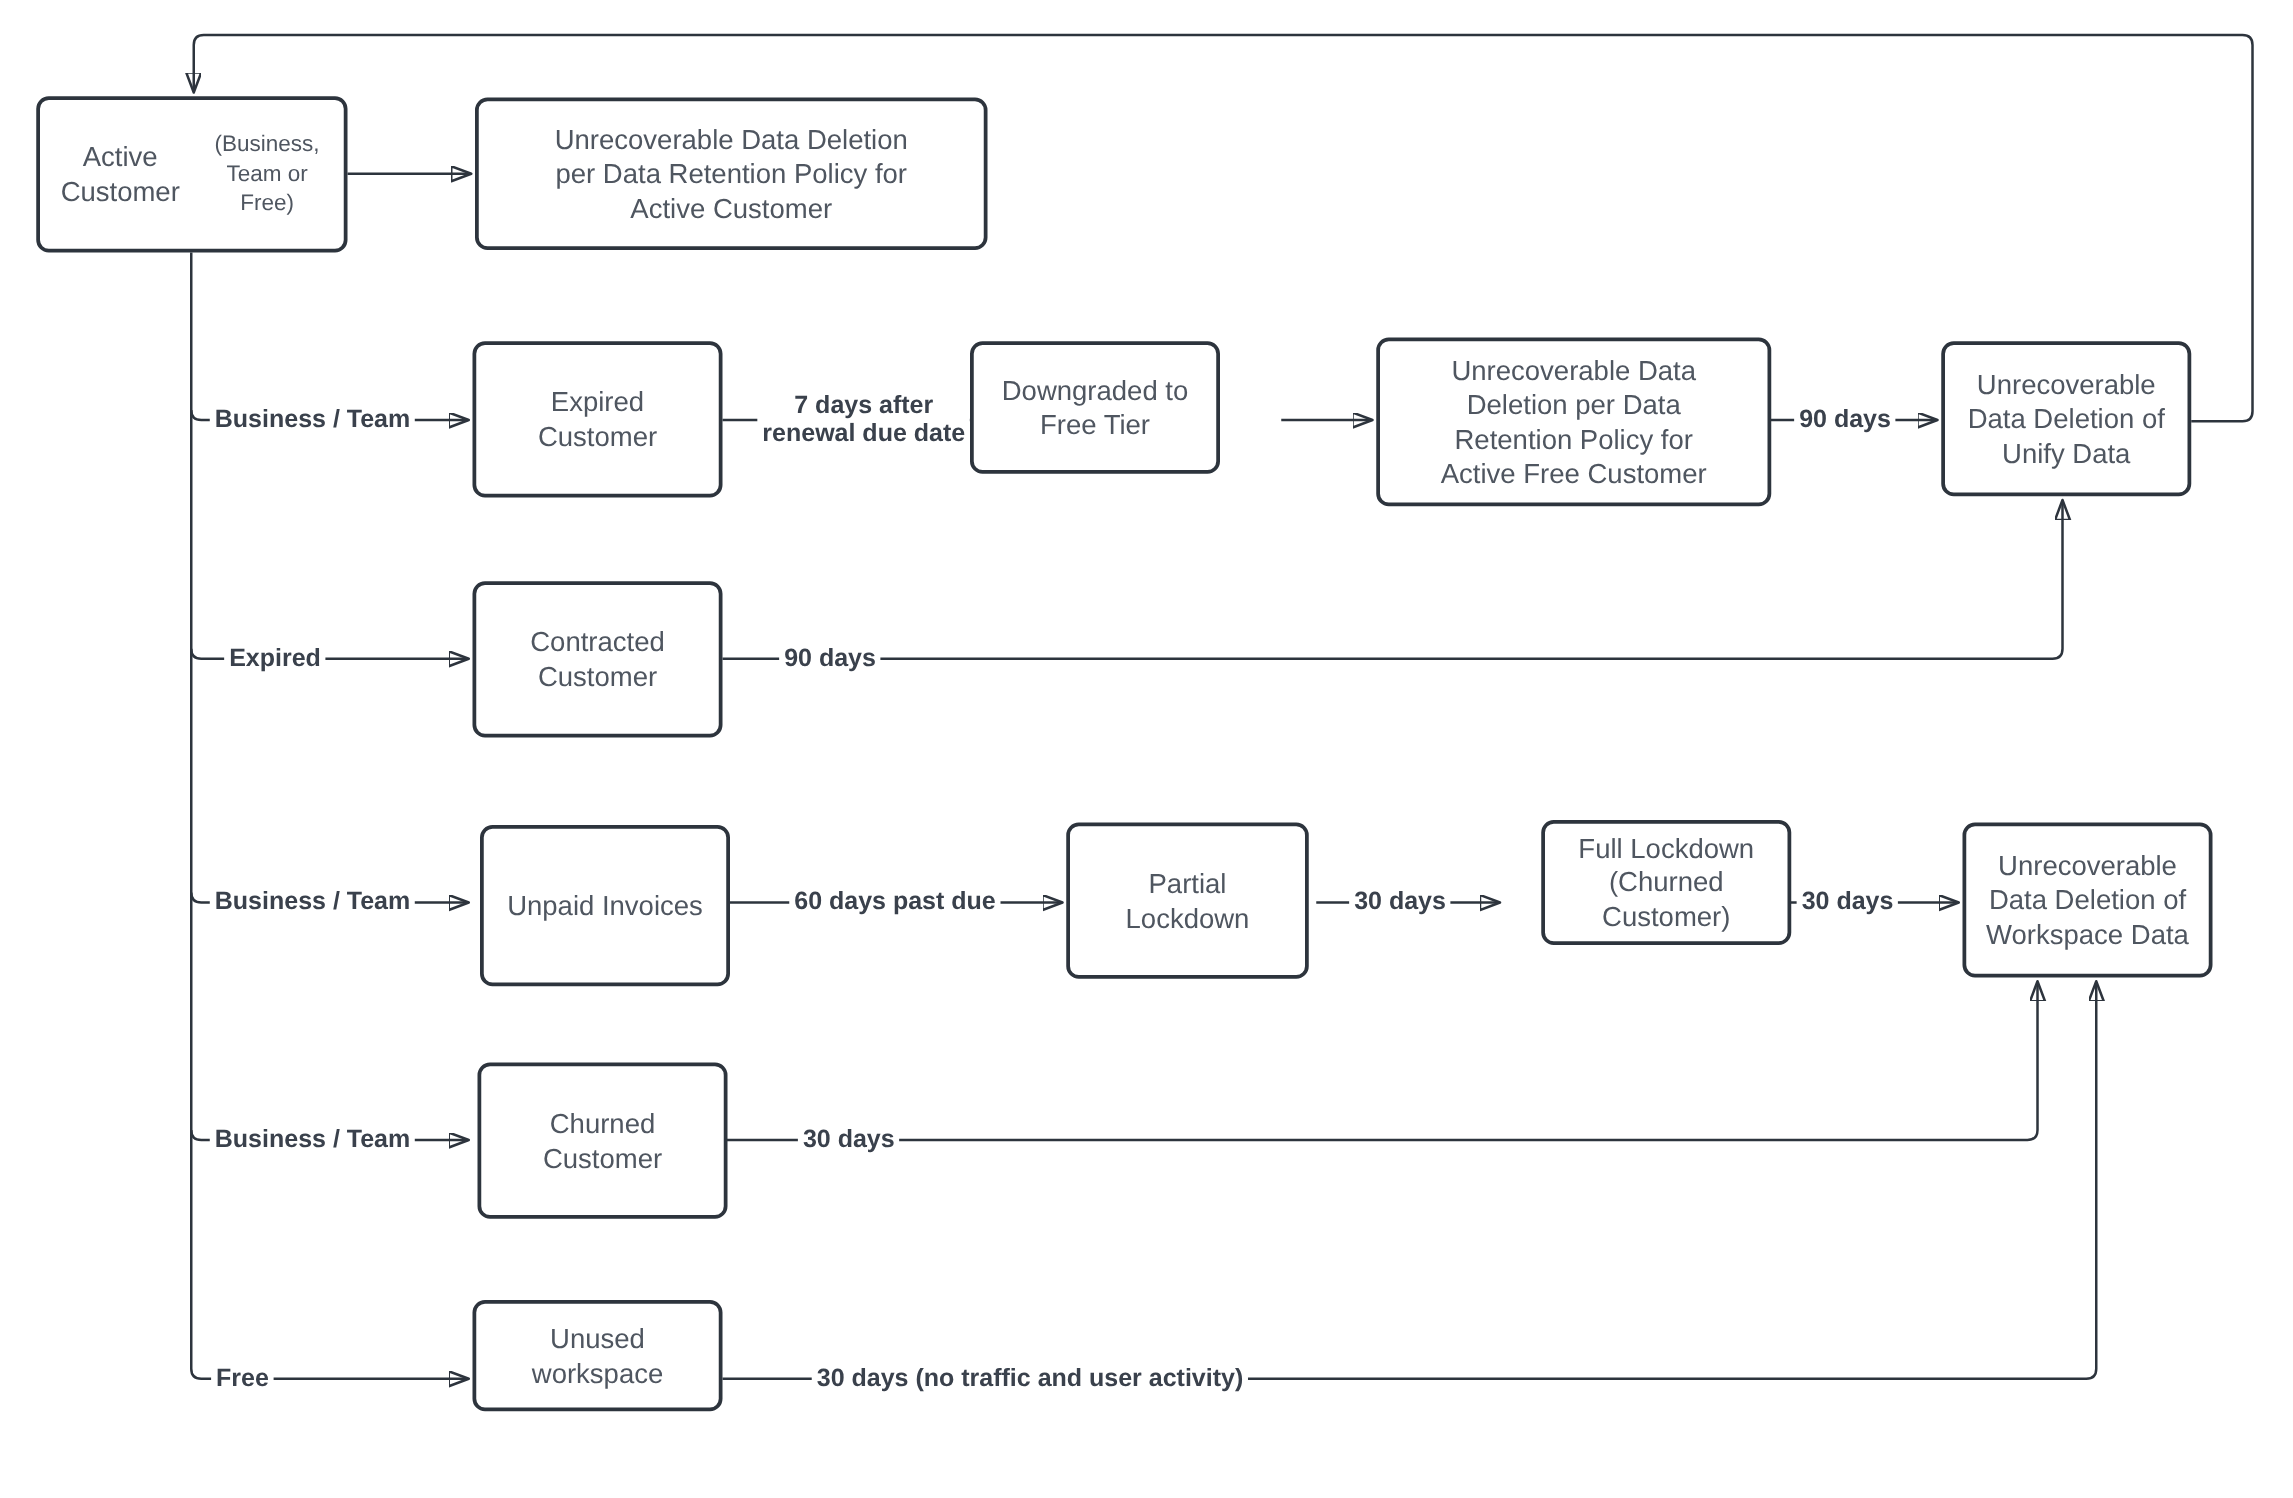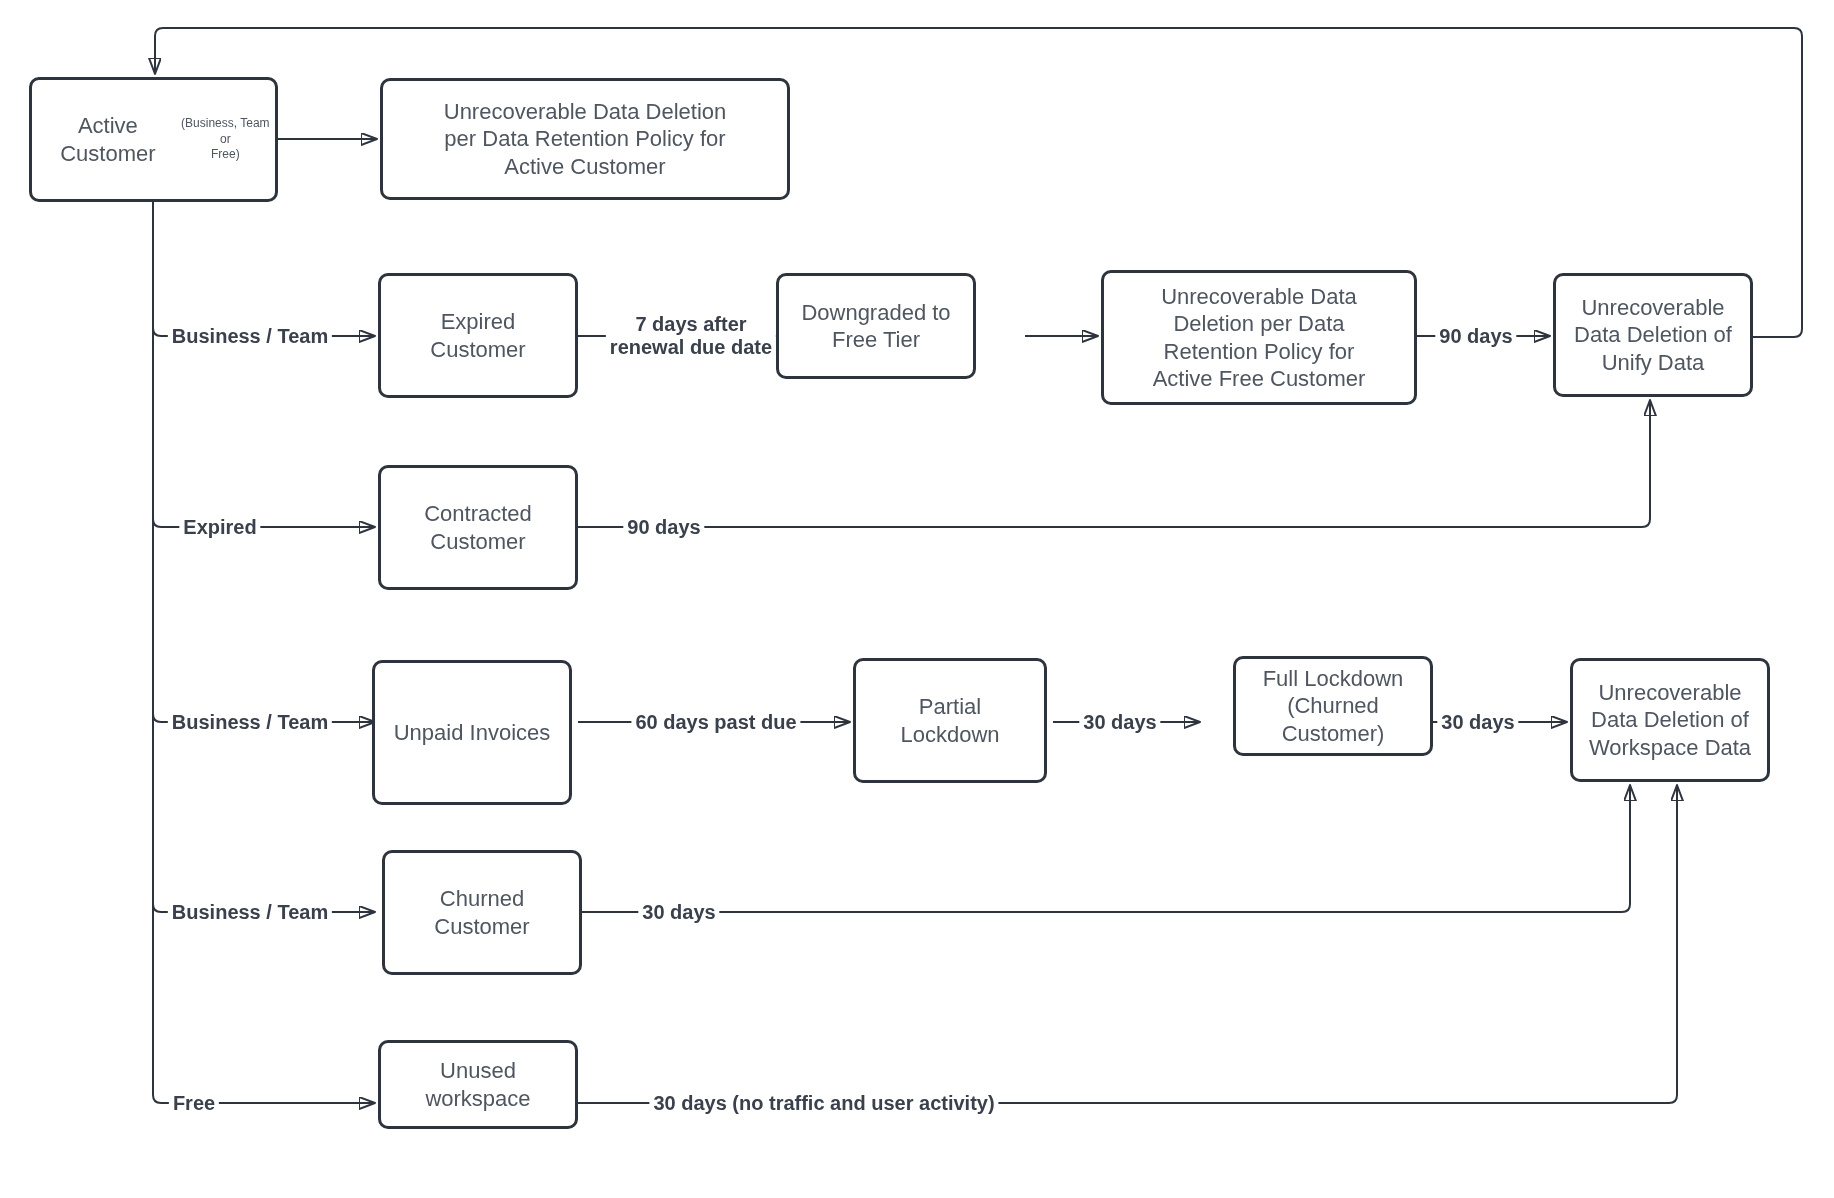--- a/index.html
+++ b/index.html
@@ -18,21 +18,21 @@
   svg.wires path{stroke:currentColor;stroke-width:2;fill:none;stroke-linejoin:round}
   .node{
     position:absolute;box-sizing:border-box;
     border:3px solid var(--stroke);border-radius:10px;background:#fff;
     display:flex;flex-direction:row;align-items:center;justify-content:center;
     text-align:center;white-space:pre-line;
     font-size:22px;line-height:1.25;color:var(--node-text);
     padding:4px;
   }
   .node .title{font-size:22px;line-height:1.25}
-  .node .subtitle{font-size:12px;line-height:1.3}
+  .node .subtitle{font-size:18px;line-height:1.3}
   .elabel{
     position:absolute;transform:translate(-50%,-50%);
     background:#fff;font-weight:bold;font-size:20px;line-height:1.15;
     color:var(--label-text);white-space:pre-line;text-align:center;
     padding:1px 4px;
   }
 </style>
 </head>
 <body>
 
@@ -90,21 +90,21 @@
 Free Tier</div>
 <div class="node" style="left:1101px;top:270px;width:316px;height:135px">Unrecoverable Data
 Deletion per Data
 Retention Policy for
 Active Free Customer</div>
 <div class="node" style="left:1553px;top:273px;width:200px;height:124px">Unrecoverable
 Data Deletion of
 Unify Data</div>
 <div class="node" style="left:378px;top:465px;width:200px;height:125px">Contracted
 Customer</div>
-<div class="node" style="left:372px;top:660px;width:200px;height:145px">Unpaid Invoices</div>
+<div class="node" style="left:384px;top:660px;width:200px;height:129px">Unpaid Invoices</div>
 <div class="node" style="left:853px;top:658px;width:194px;height:125px">Partial
 Lockdown</div>
 <div class="node" style="left:1233px;top:656px;width:200px;height:100px">Full Lockdown
 (Churned
 Customer)</div>
 <div class="node" style="left:1570px;top:658px;width:200px;height:124px">Unrecoverable
 Data Deletion of
 Workspace Data</div>
 <div class="node" style="left:382px;top:850px;width:200px;height:125px">Churned
 Customer</div>

